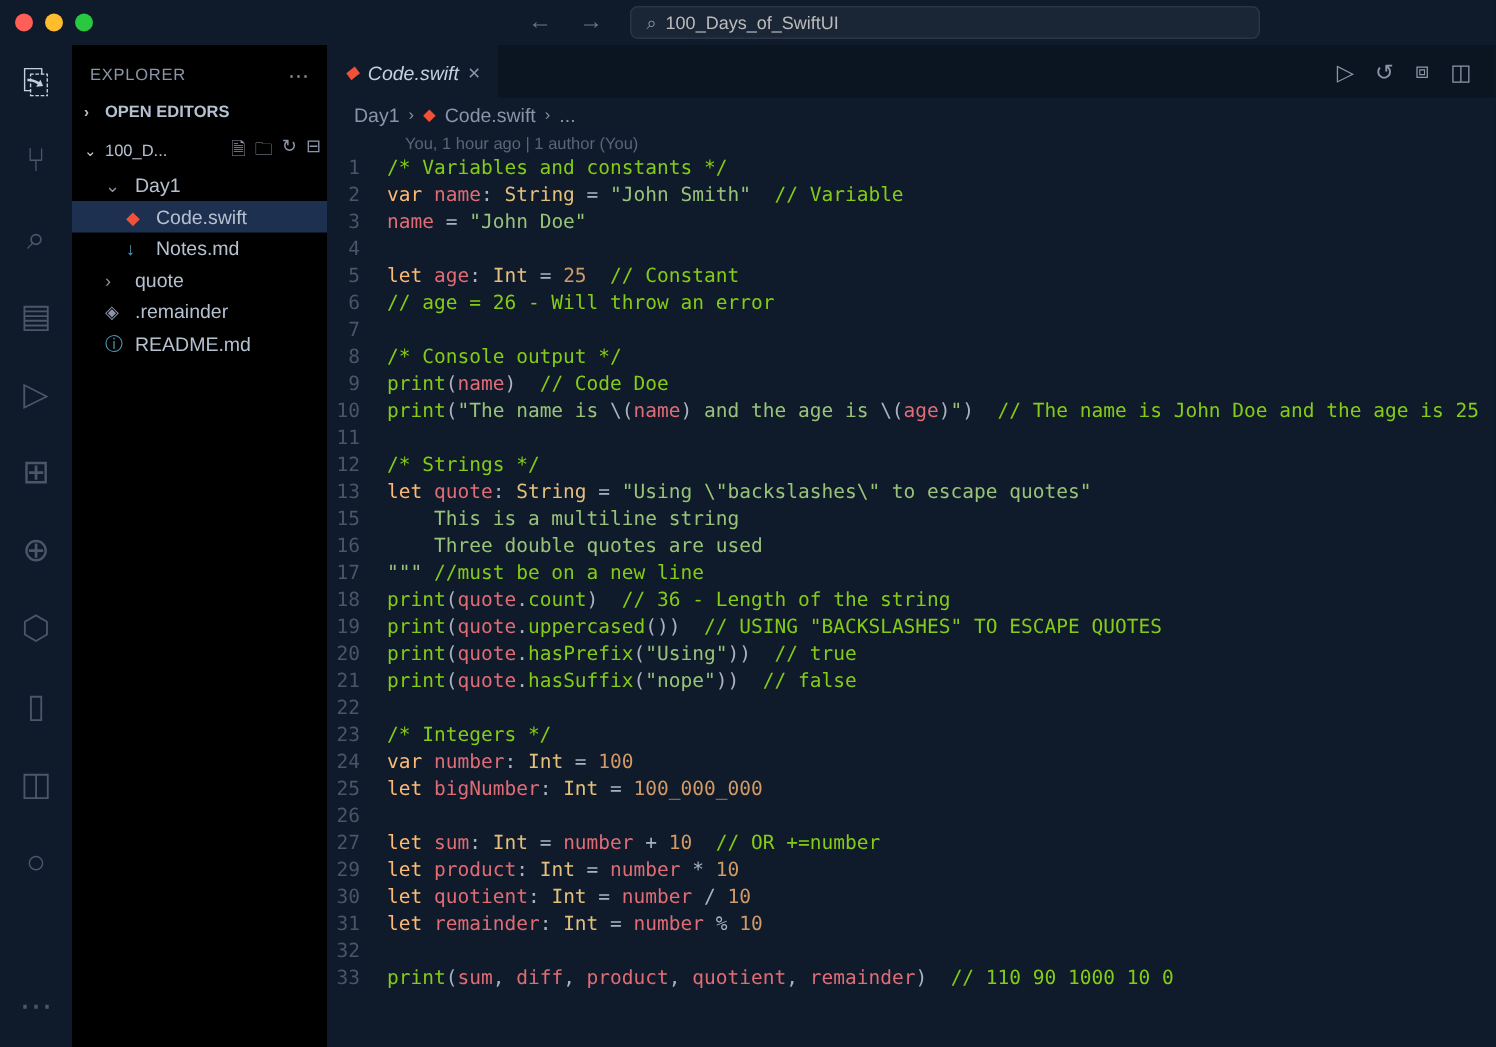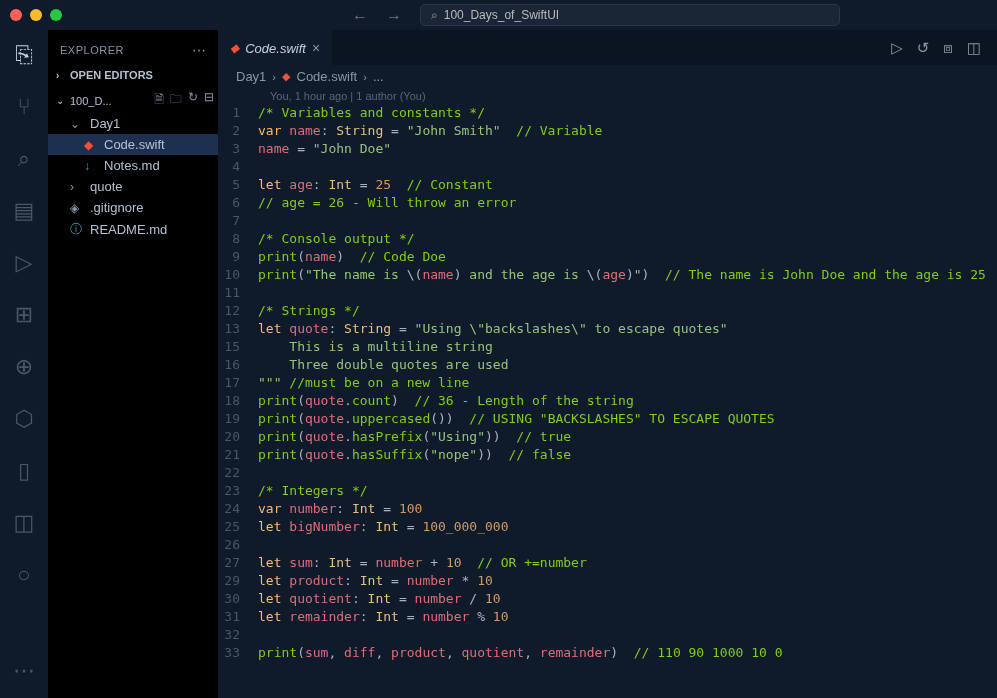--- a/index.html
+++ b/index.html
@@ -127,21 +127,21 @@
           <div class="tree-item" style="padding-left: 36px;">
             <span class="fi-icon" style="color: rgb(81, 154, 186);">↓</span>
             <span>Notes.md</span>
           </div>
           <div class="tree-item" style="padding-left: 22px;">
             <span class="fi-icon" style="color: rgb(138, 150, 168);">›</span>
             <span>quote</span>
           </div>
           <div class="tree-item" style="padding-left: 22px;">
             <span class="fi-icon" style="color: rgb(138, 150, 168);">◈</span>
-            <span>.gitignore</span>
+            <span>.remainder</span>
           </div>
           <div class="tree-item" style="padding-left: 22px;">
             <span class="fi-icon" style="color: rgb(81, 154, 186);">ⓘ</span>
             <span>README.md</span>
           </div>
         </div>
     </div>
   </div>
 
   <div class="editor">

